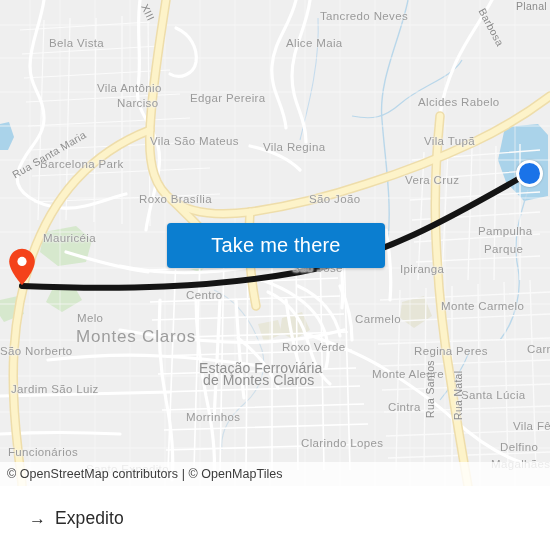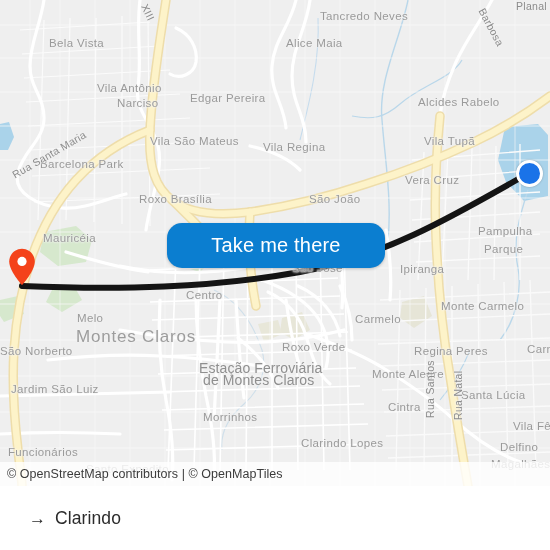--- a/index.html
+++ b/index.html
@@ -95,21 +95,21 @@
 
   
   #cta-button {
     position: absolute;
     left: 167px;
     top: 223px;
     width: 218px;
     height: 45px;
     background: #0b7ed0;
     border: none;
-    border-radius: 15px;
+    border-radius: 4px;
     color: #ffffff;
     font-family: "Liberation Sans", sans-serif;
     font-size: 20px;
     letter-spacing: 0.2px;
     cursor: pointer;
     box-shadow: 0 1px 3px rgba(0,0,0,0.22);
     display: flex;
     align-items: center;
     justify-content: center;
     padding: 16px;
@@ -356,21 +356,21 @@
         <div class="lbl" style="left: 355px; top: 313px;">Carmelo</div>
         <div class="lbl big" style="left: 76px; top: 327px;">Montes Claros</div>
         <div class="lbl" style="left: 0px; top: 345px;">São Norberto</div>
         <div class="lbl" style="left: 282px; top: 341px;">Roxo Verde</div>
         <div class="lbl" style="left: 414px; top: 345px;">Regina Peres</div>
         <div class="lbl" style="left: 527px; top: 343px;">Carm</div>
         <div class="lbl" style="left: 372px; top: 368px;">Monte Alegre</div>
         <div class="lbl" style="left: 11px; top: 383px;">Jardim São Luiz</div>
         <div class="lbl" style="left: 461px; top: 389px;">Santa Lúcia</div>
         <div class="lbl" style="left: 388px; top: 401px;">Cintra</div>
-        <div class="lbl" style="left: 186px; top: 411px; margin-left: 17px;">Morrinhos</div>
+        <div class="lbl" style="left: 186px; top: 411px;">Morrinhos</div>
         <div class="lbl" style="left: 513px; top: 420px;">Vila Fê</div>
         <div class="lbl" style="left: 301px; top: 437px;">Clarindo Lopes</div>
         <div class="lbl" style="left: 8px; top: 446px;">Funcionários</div>
         <div class="lbl" style="left: 500px; top: 441px;">Delfino</div>
         <div class="lbl" style="left: 491px; top: 458px;">Magalhães</div>
         <div class="lbl" style="left: 86px; top: 463px;">Santo Expedito</div>
       </div>
     <div id="poi-labels">
         <div class="lbl small" style="left: 199px; top: 363px;">Estação Ferroviária</div>
         <div class="lbl small" style="left: 203px; top: 375px;">de Montes Claros</div>
@@ -397,18 +397,18 @@
     <button id="cta-button">Take me there</button>
 
     <div id="attribution">
       <span class="attr-text">© OpenStreetMap contributors | © OpenMapTiles</span>
     </div>
   </div>
 
   <div id="footer">
     <div id="footer-trip">
       <span class="trip-arrow">→</span>
-      <span class="trip-text">Clarindo</span>
+      <span class="trip-text">Expedito</span>
     </div>
 
   </div>
 
 </div>
 
 </body></html>

